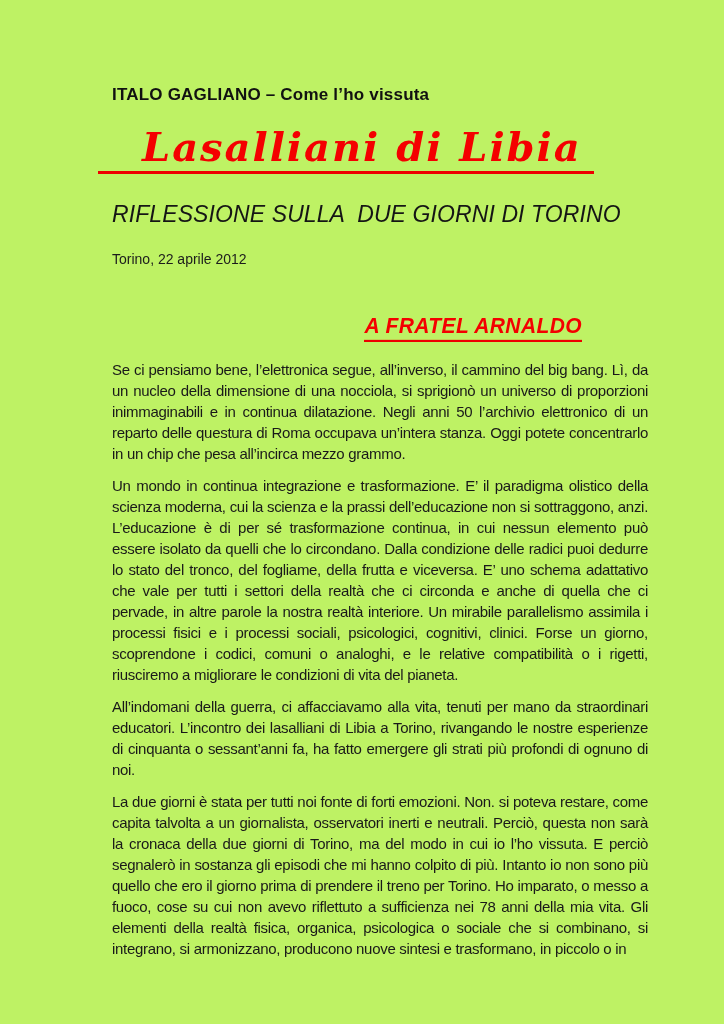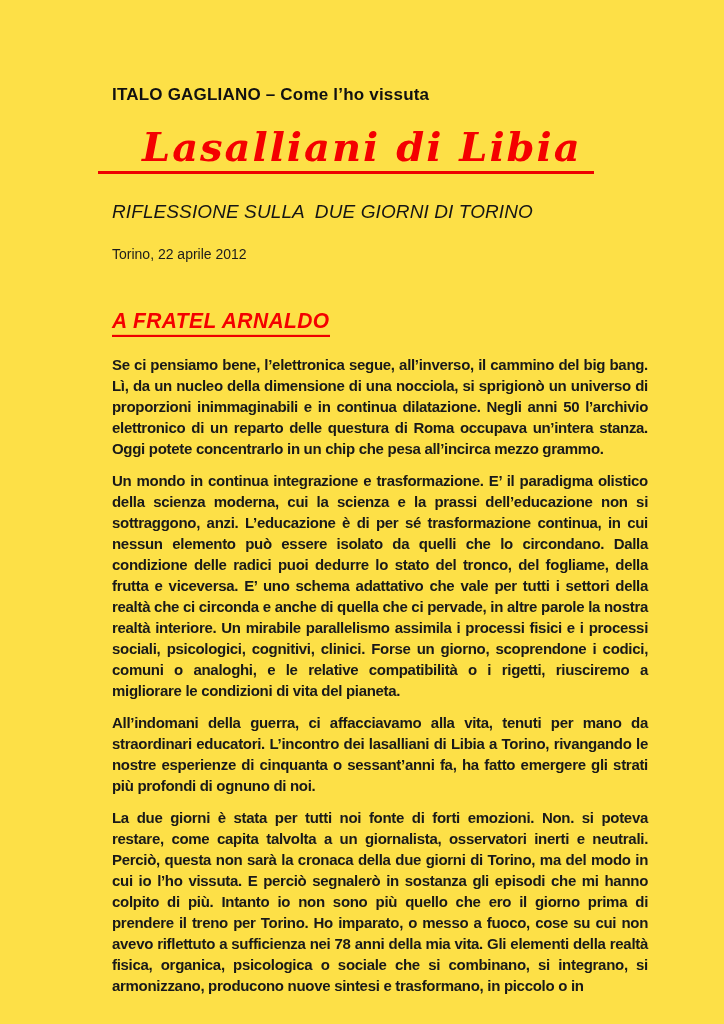--- a/index.html
+++ b/index.html
@@ -12,21 +12,21 @@
     height: 1024px;
     overflow: hidden;
     font-family: "Liberation Sans", sans-serif;
     color: #1c1c1c;
   }
   .doc {
     box-sizing: border-box;
     width: 724px;
     height: 1024px;
     padding: 85px 76px 16px 112px;
-    background: #fde047;
+    background: #bef264;
   }
   .byline {
     font-size: 17px;
     font-weight: bold;
     letter-spacing: 0.2px;
     color: #111111;
   }
   .title-row {
     margin-top: 19px;
   }
@@ -42,32 +42,33 @@
     font-style: italic;
     font-weight: bold;
     font-size: 40px;
     line-height: 46px;
     letter-spacing: 2px;
     color: #f40000;
   }
   .subtitle {
     margin-top: 27px;
     font-style: italic;
-    font-size: 19px;
+    font-size: 23px;
     letter-spacing: 0.1px;
     white-space: pre-wrap;
     color: #151515;
   }
   .dateline {
     margin-top: 23px;
     font-size: 14px;
     color: #1c1c1c;
   }
   .dedication-row {
     margin-top: 48px;
+    text-align: right;
     padding-right: 66px;
   }
   .dedication {
     display: inline-block;
     font-weight: bold;
     font-style: italic;
     font-size: 21px;
     letter-spacing: 0.4px;
     color: #f40000;
     border-bottom: 2px solid #ee0000;
@@ -75,21 +76,20 @@
     transform: scaleY(1.08);
     transform-origin: bottom right;
   }
   p.body-para {
     margin: 11px 0 0 0;
     text-align: justify;
     font-size: 15px;
     line-height: 21px;
     letter-spacing: -0.3px;
     color: #191919;
-    font-weight: bold;
   }
   p.body-para.first {
     margin-top: 17px;
   }
 </style>
 </head>
 <body>
 
 <div class="doc">
 

